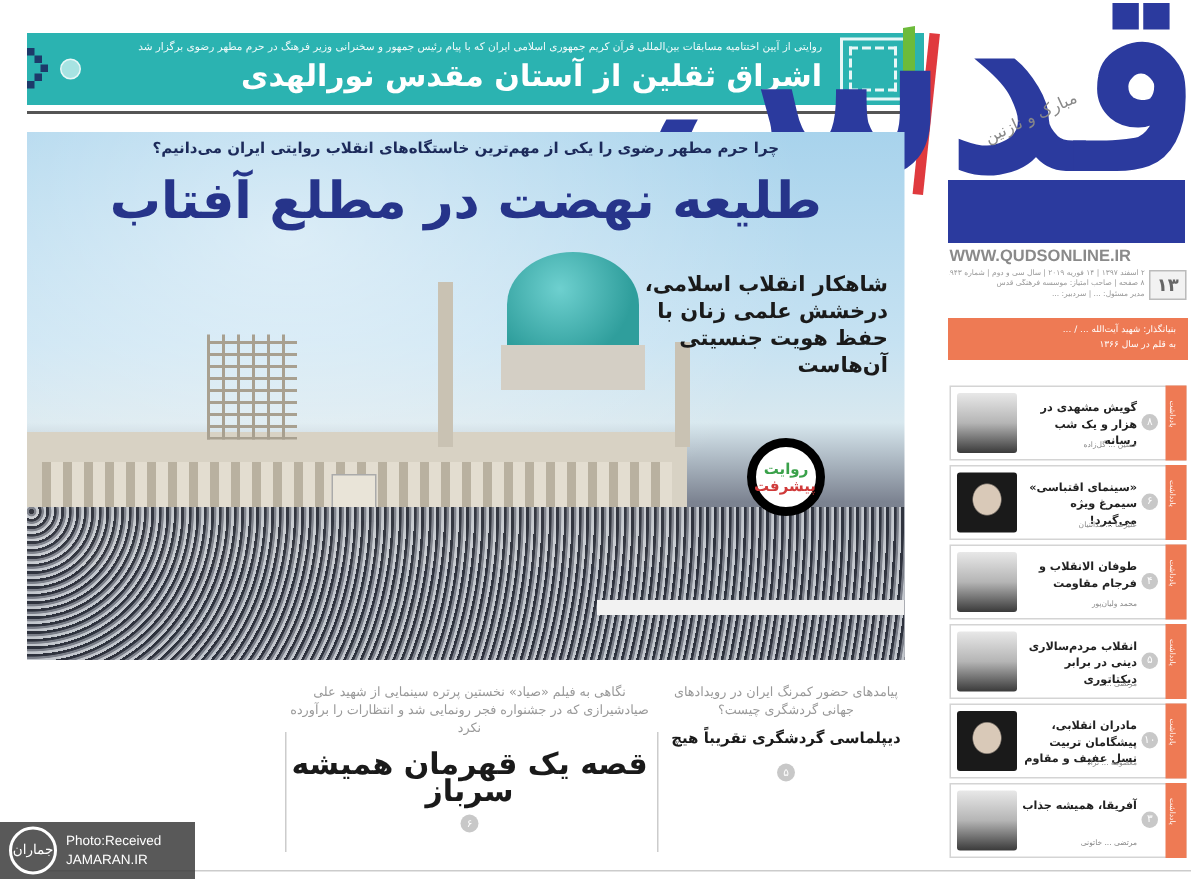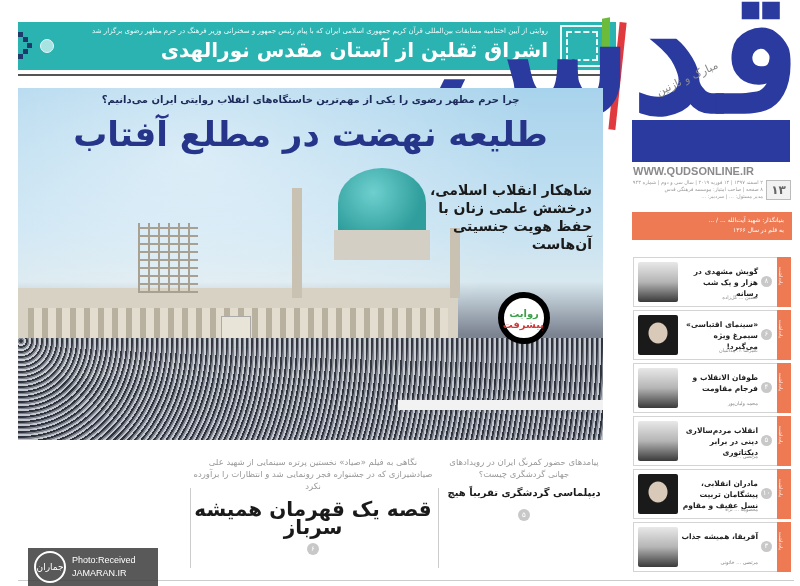--- a/index.html
+++ b/index.html
@@ -91,21 +91,21 @@
   .story.s1 { left: 427px; width: 158px; top: 8px; }
   .story.s2 { left: 175px; width: 240px; top: 8px; }
   .story.s2 .title { font-size: 20px; margin-top: 8px; }
   .story.s3 { left: 0; width: 170px; top: 8px; text-align: right; }
   .story.s3 .title { font-size: 14px; }
   .vsep { position: absolute; top: 40px; width: 1px; height: 80px; background: #ccc; }
 
   .bottom-rule { position: absolute; left: 18px; top: 580px; width: 776px; height: 1px; background: #ccc; }
 
   
-  .watermark { position: absolute; left: 0; top: 548px; width: 130px; height: 38px; background: rgba(60,60,60,0.85); direction: ltr; margin-left: 28px; }
+  .watermark { position: absolute; left: 0; top: 548px; width: 130px; height: 38px; background: rgba(60,60,60,0.85); direction: ltr; }
   .wm-logo { position: absolute; left: 6px; top: 3px; width: 32px; height: 32px; border-radius: 50%; border: 2px solid #fff; color: #fff; font-size: 9px; text-align: center; line-height: 28px; }
   .wm-text { position: absolute; left: 44px; top: 6px; color: #fff; font-size: 9px; font-family: "Liberation Sans", sans-serif; line-height: 13px; }
 </style>
 </head>
 <body>
 
 <div class="banner">
   <div class="banner-pixels">
     <span style="left:0;top:0"></span>
       <span style="left:5px;top:5px"></span>

